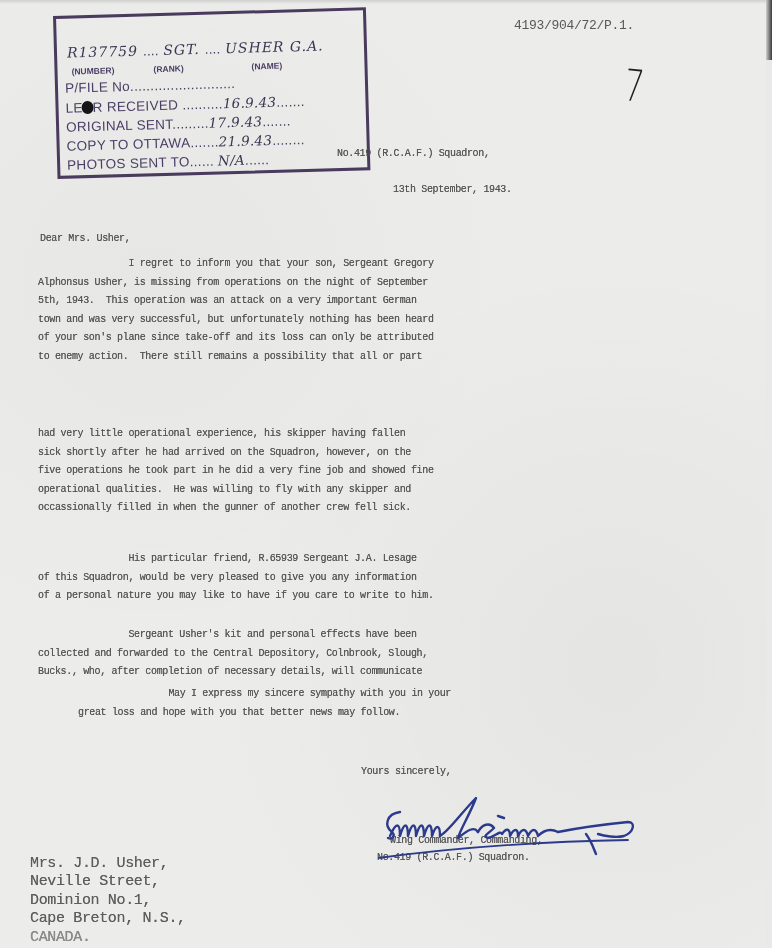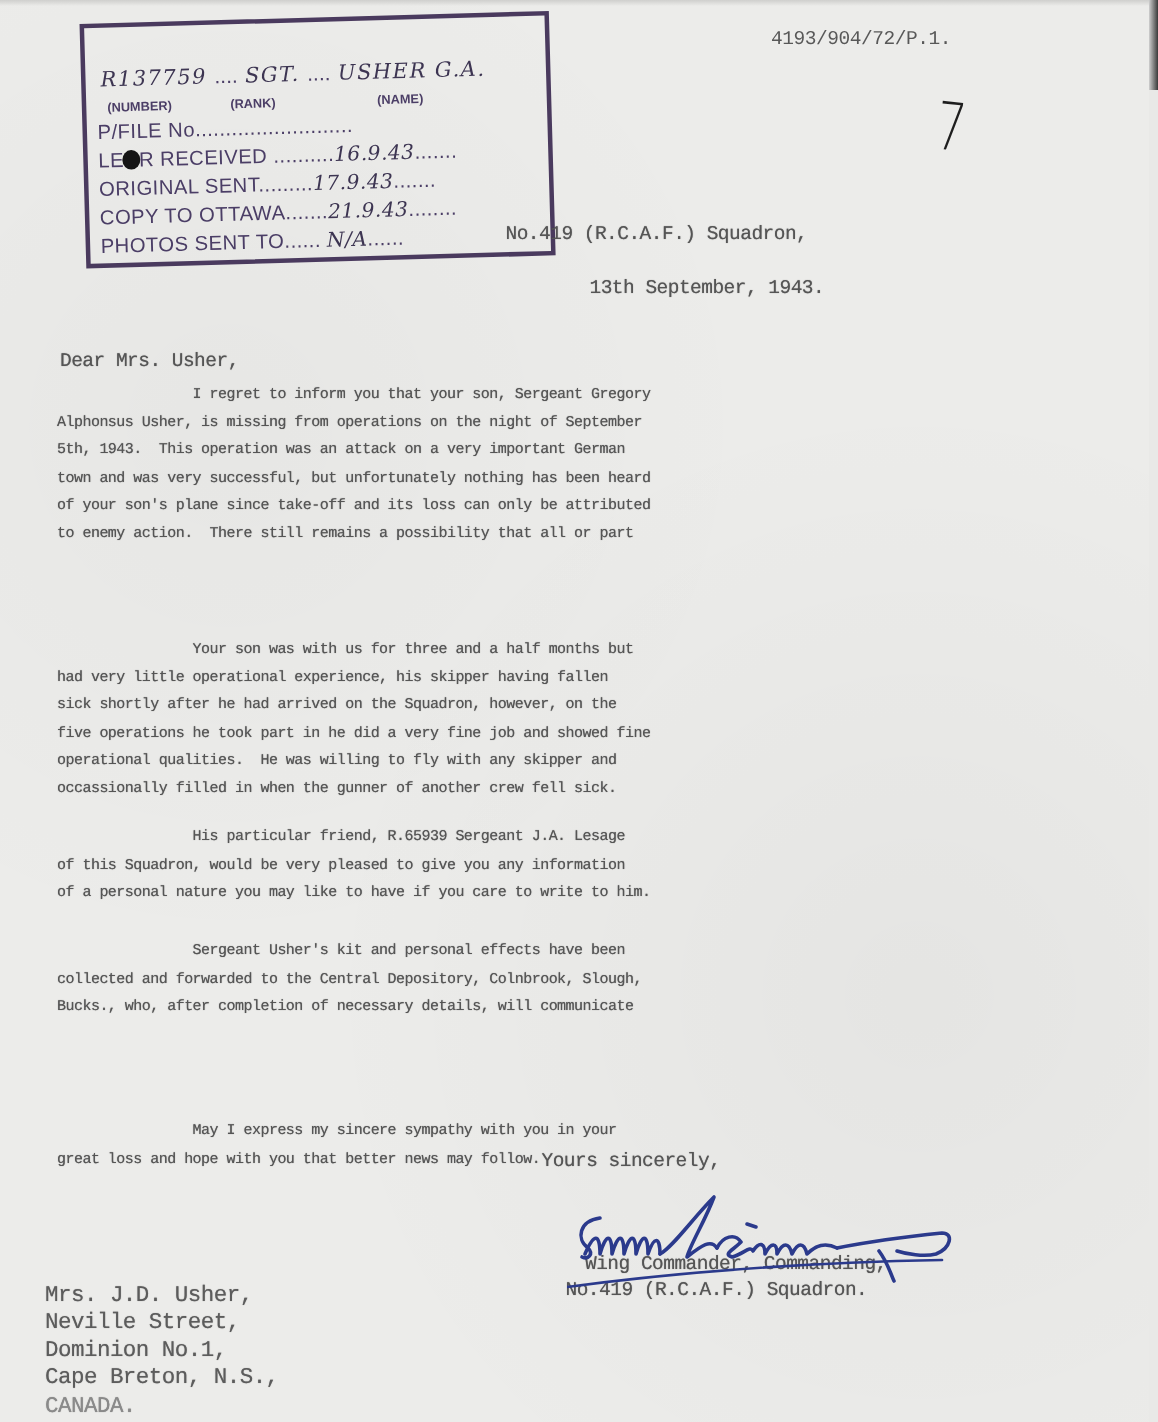--- a/index.html
+++ b/index.html
@@ -86,21 +86,21 @@
     .pencil-num {
       position: absolute; left: 620px; top: 60px;
       font-family: "DejaVu Sans", sans-serif;
       font-size: 44px; color: #1e1e1e;
       font-weight: 300;
       transform: rotate(6deg) scaleX(0.7);
     }
 
     .typed {
       position: absolute;
-      font-size: 13px;
+      font-size: 10px;
       color: #555;
       white-space: pre;
       letter-spacing: -0.35px;
       text-shadow: 0 0 0.6px rgba(60,60,60,0.7);
     }
     .heading-unit { left: 337px; top: 148px; }
     .heading-date { left: 393px; top: 184px; }
     .salutation   { left: 40px;  top: 233px; }
 
     .para {
@@ -111,21 +111,21 @@
       line-height: 18.5px;
       color: #555;
       letter-spacing: -0.35px;
       text-shadow: 0 0 0.6px rgba(60,60,60,0.7);
     }
     .para p { margin: 0; white-space: pre; }
     .p1 { top: 255px; }
     .p2 { top: 425px; }
     .p3 { top: 550px; }
     .p4 { top: 626px; }
-    .p5 { top: 746px; }
+    .p5 { top: 685px; margin-left: 40px; }
 
     .closing { left: 322px; top: 766px; margin-left: 39px; }
 
     .signature {
       position: absolute; left: 378px; top: 792px;
       width: 262px; height: 70px;
     }
     .sig-title1 { left: 390px; top: 835px; }
     .sig-title2 { left: 377px; top: 852px; }
 
@@ -186,21 +186,20 @@
   <div class="para p1">
     <p>                I regret to inform you that your son, Sergeant Gregory</p>
     <p>Alphonsus Usher, is missing from operations on the night of September</p>
     <p>5th, 1943.  This operation was an attack on a very important German</p>
     <p>town and was very successful, but unfortunately nothing has been heard</p>
     <p>of your son's plane since take-off and its loss can only be attributed</p>
     <p>to enemy action.  There still remains a possibility that all or part</p>
   </div>
 
   <div class="para p2">
-    <p>                Your son was with us for three and a half months but</p>
     <p>had very little operational experience, his skipper having fallen</p>
     <p>sick shortly after he had arrived on the Squadron, however, on the</p>
     <p>five operations he took part in he did a very fine job and showed fine</p>
     <p>operational qualities.  He was willing to fly with any skipper and</p>
     <p>occassionally filled in when the gunner of another crew fell sick.</p>
   </div>
 
   <div class="para p3">
     <p>                His particular friend, R.65939 Sergeant J.A. Lesage</p>
     <p>of this Squadron, would be very pleased to give you any information</p>

